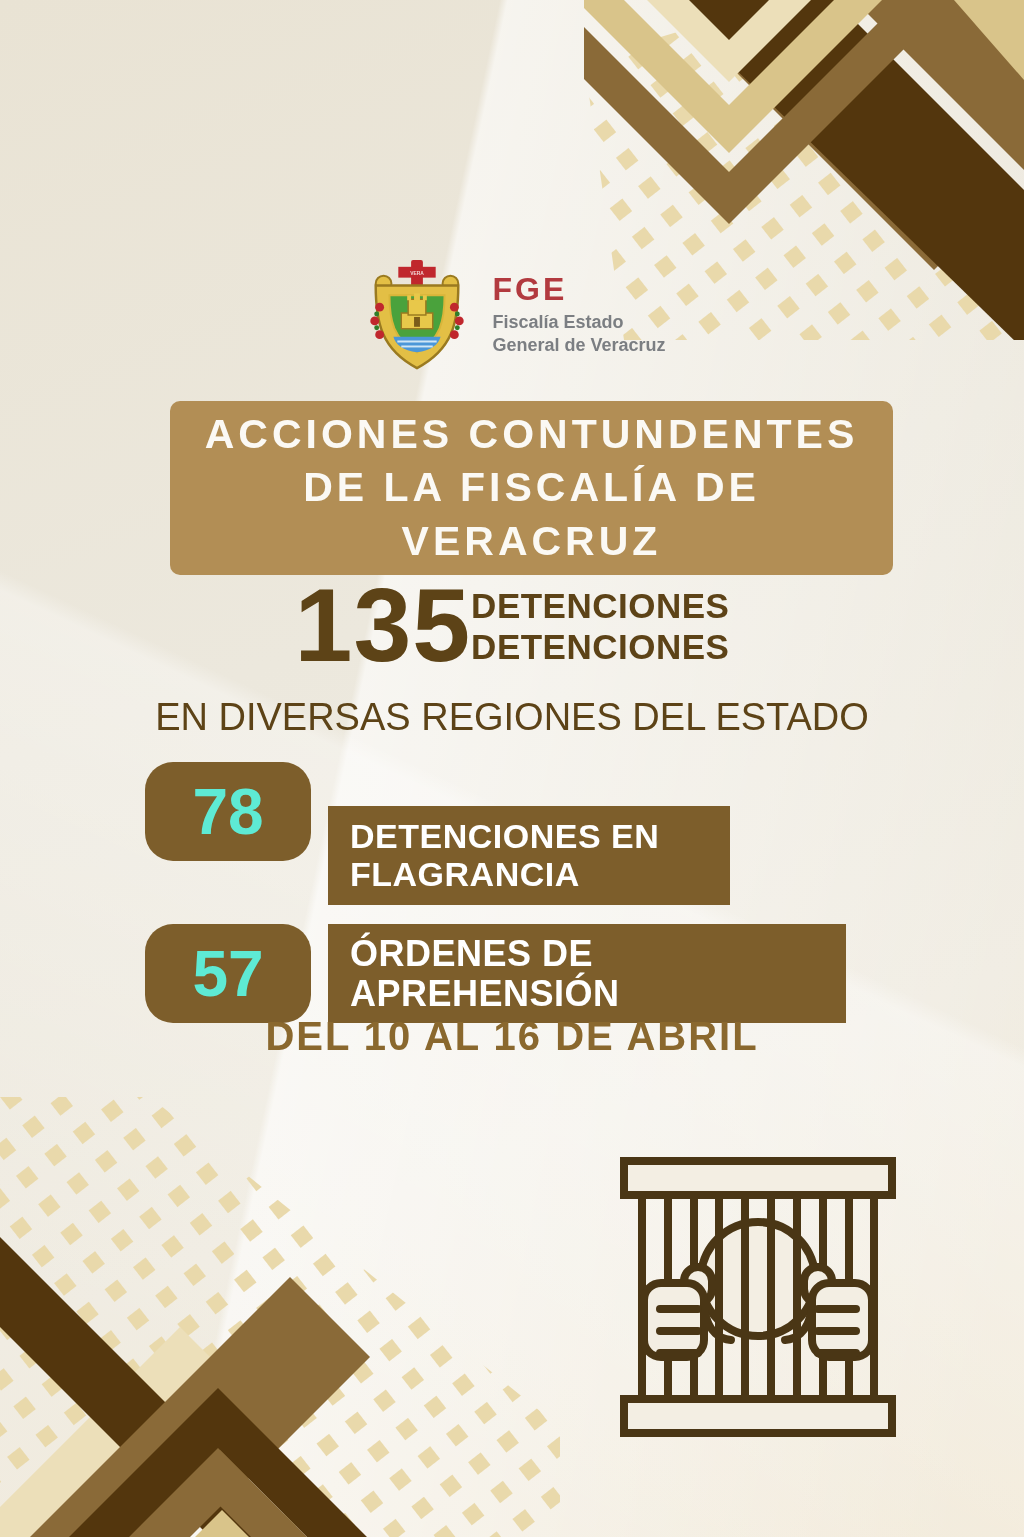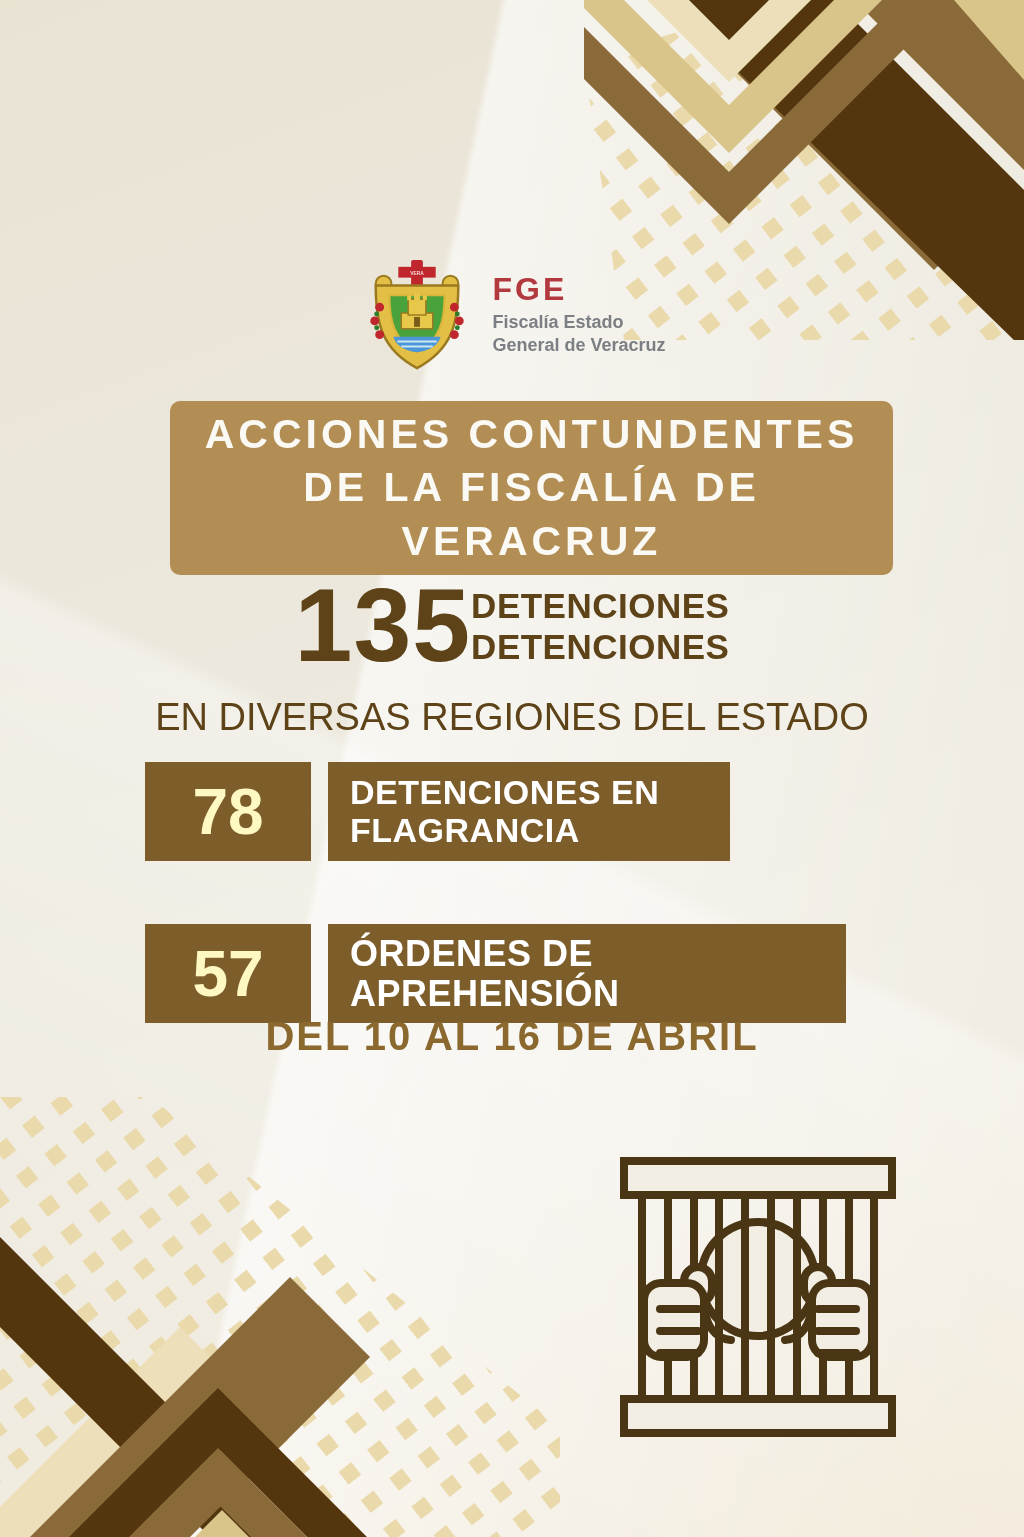--- a/index.html
+++ b/index.html
@@ -54,32 +54,32 @@
   .subtitle {
     position: absolute; top: 696px; left: 0; width: 100%;
     text-align: center; color: #5d4317;
     font-size: 38px; font-weight: normal; letter-spacing: 0px;
   }
 
   .stat-row { position: absolute; left: 145px; display: flex; gap: 17px; }
   .stat-row.r1 { top: 762px; }
   .stat-row.r2 { top: 888px; margin-top: 36px; }
   .num-box {
-    width: 166px; height: 99px; background: #7d5e2b; color: #fef9c3;
+    width: 166px; height: 99px; background: #7d5e2b; color: #5eead4;
     display: flex; align-items: center; justify-content: center;
-    font-size: 64px; font-weight: 800;
+    font-size: 64px; font-weight: 800; border-radius: 28px;
   }
   .label-box {
     height: 99px; background: #7d5e2b; color: #ffffff;
     display: flex; align-items: center; box-sizing: border-box;
     padding-left: 22px; padding-right: 10px;
     font-size: 34px; font-weight: bold; line-height: 1.1; letter-spacing: 0.5px;
     text-align: left;
   }
-  .r1 .label-box { width: 402px; }
+  .r1 .label-box { width: 402px; margin-top: 44px; }
   .r2 .label-box { width: 518px; font-size: 36px; }
 
   .date-range {
     position: absolute; top: 1006px; left: 0; width: 100%;
     text-align: center; color: #8a682e;
     font-size: 40px; font-weight: 800; letter-spacing: 2px; margin-top: 8px;
   }
 
   .jail { position: absolute; left: 608px; top: 1141px; }
 </style>

